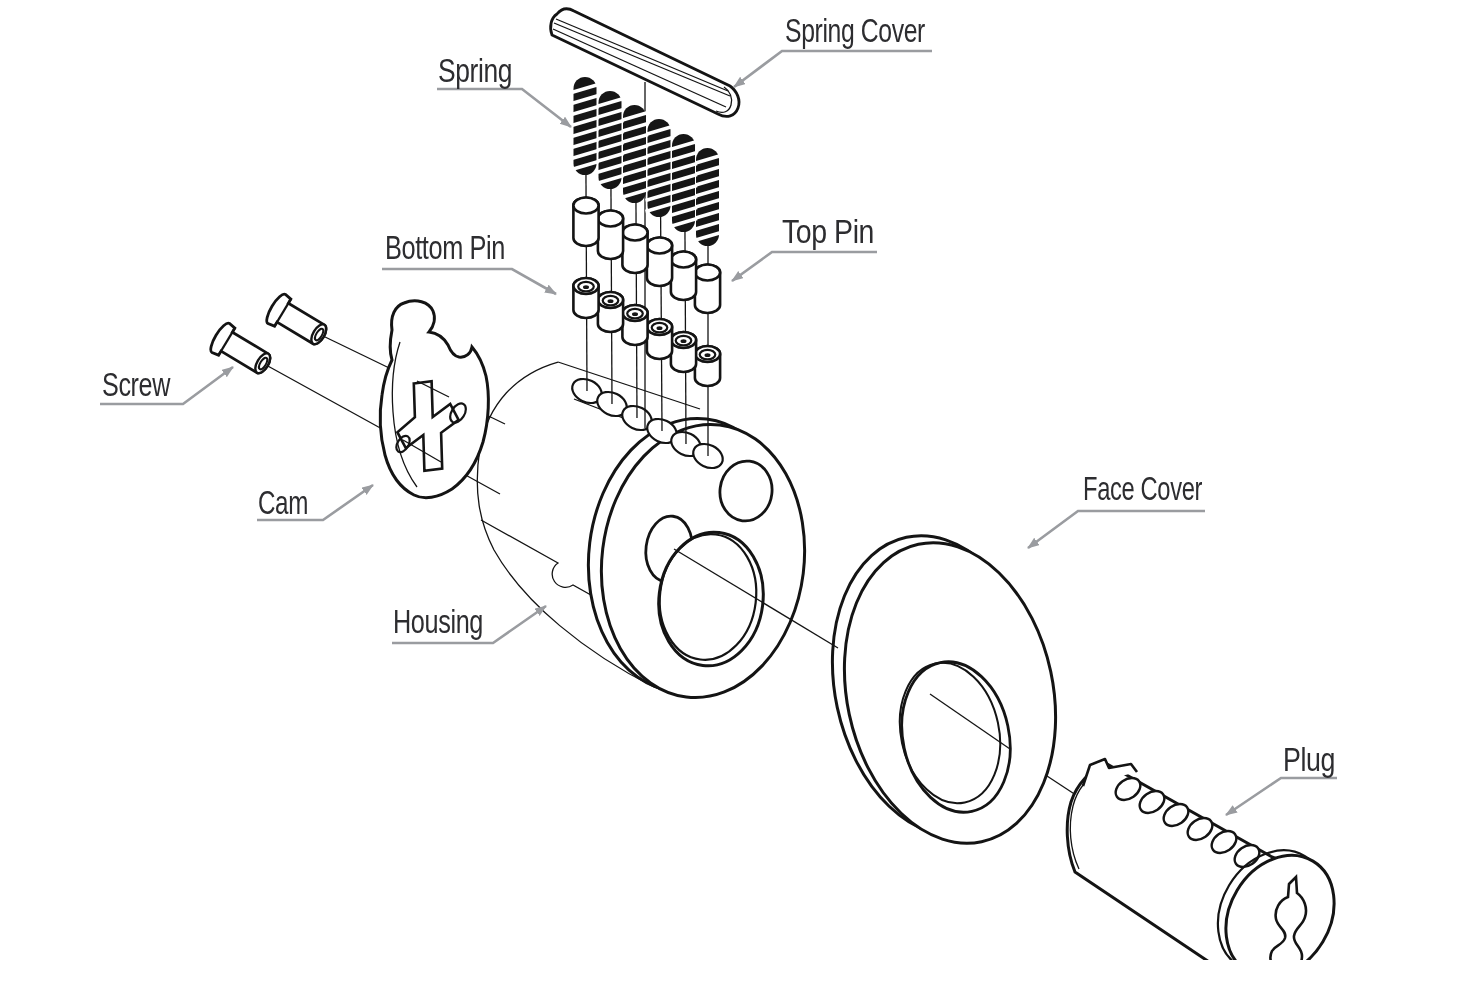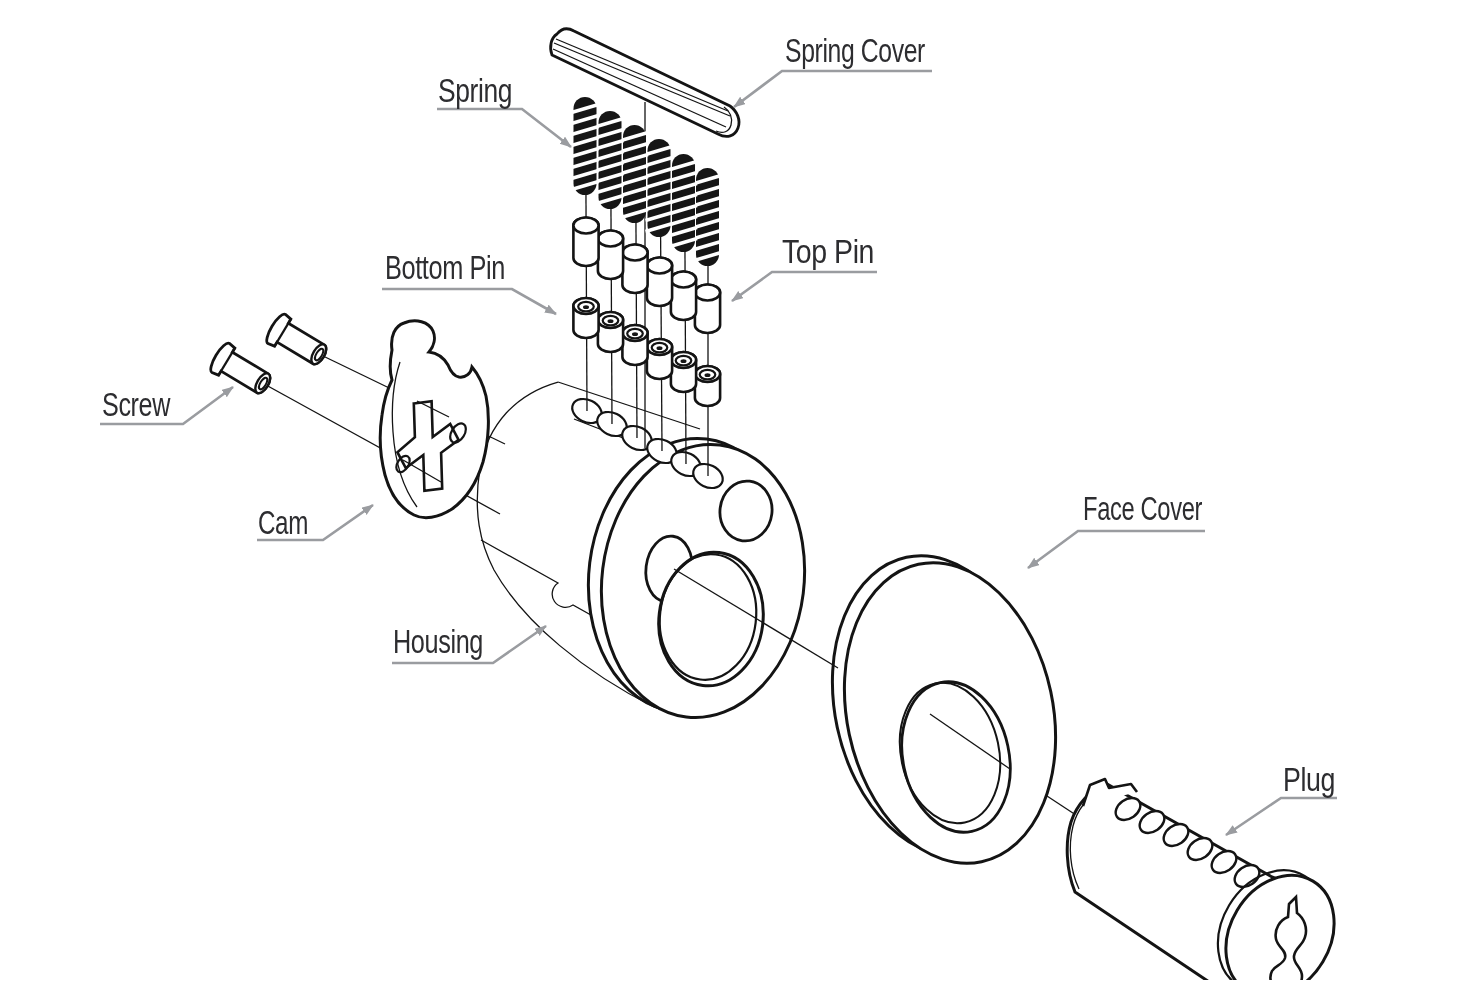--- a/index.html
+++ b/index.html
@@ -1,16 +1,16 @@
 <!DOCTYPE html>
 <html><head>
 <meta charset="utf-8">
 <style>
   html,body{margin:0;padding:0;background:#ffffff;}
-  .stage{position:relative;width:1466px;height:960px;background:#fff;overflow:hidden;margin-top:20px;}
+  .stage{position:relative;width:1466px;height:960px;background:#fff;overflow:hidden;}
   svg{display:block;}
   .label-text{
     font-family:"Liberation Sans", sans-serif;
     font-size:33px;
     fill:#2d2d30;
     letter-spacing:-0.5px;
   }
   .outline{stroke:#141414;fill:#ffffff;}
   .blackfill{fill:#161616;stroke:none;}
   .thin{stroke:#141414;stroke-width:1.3;fill:none;}

